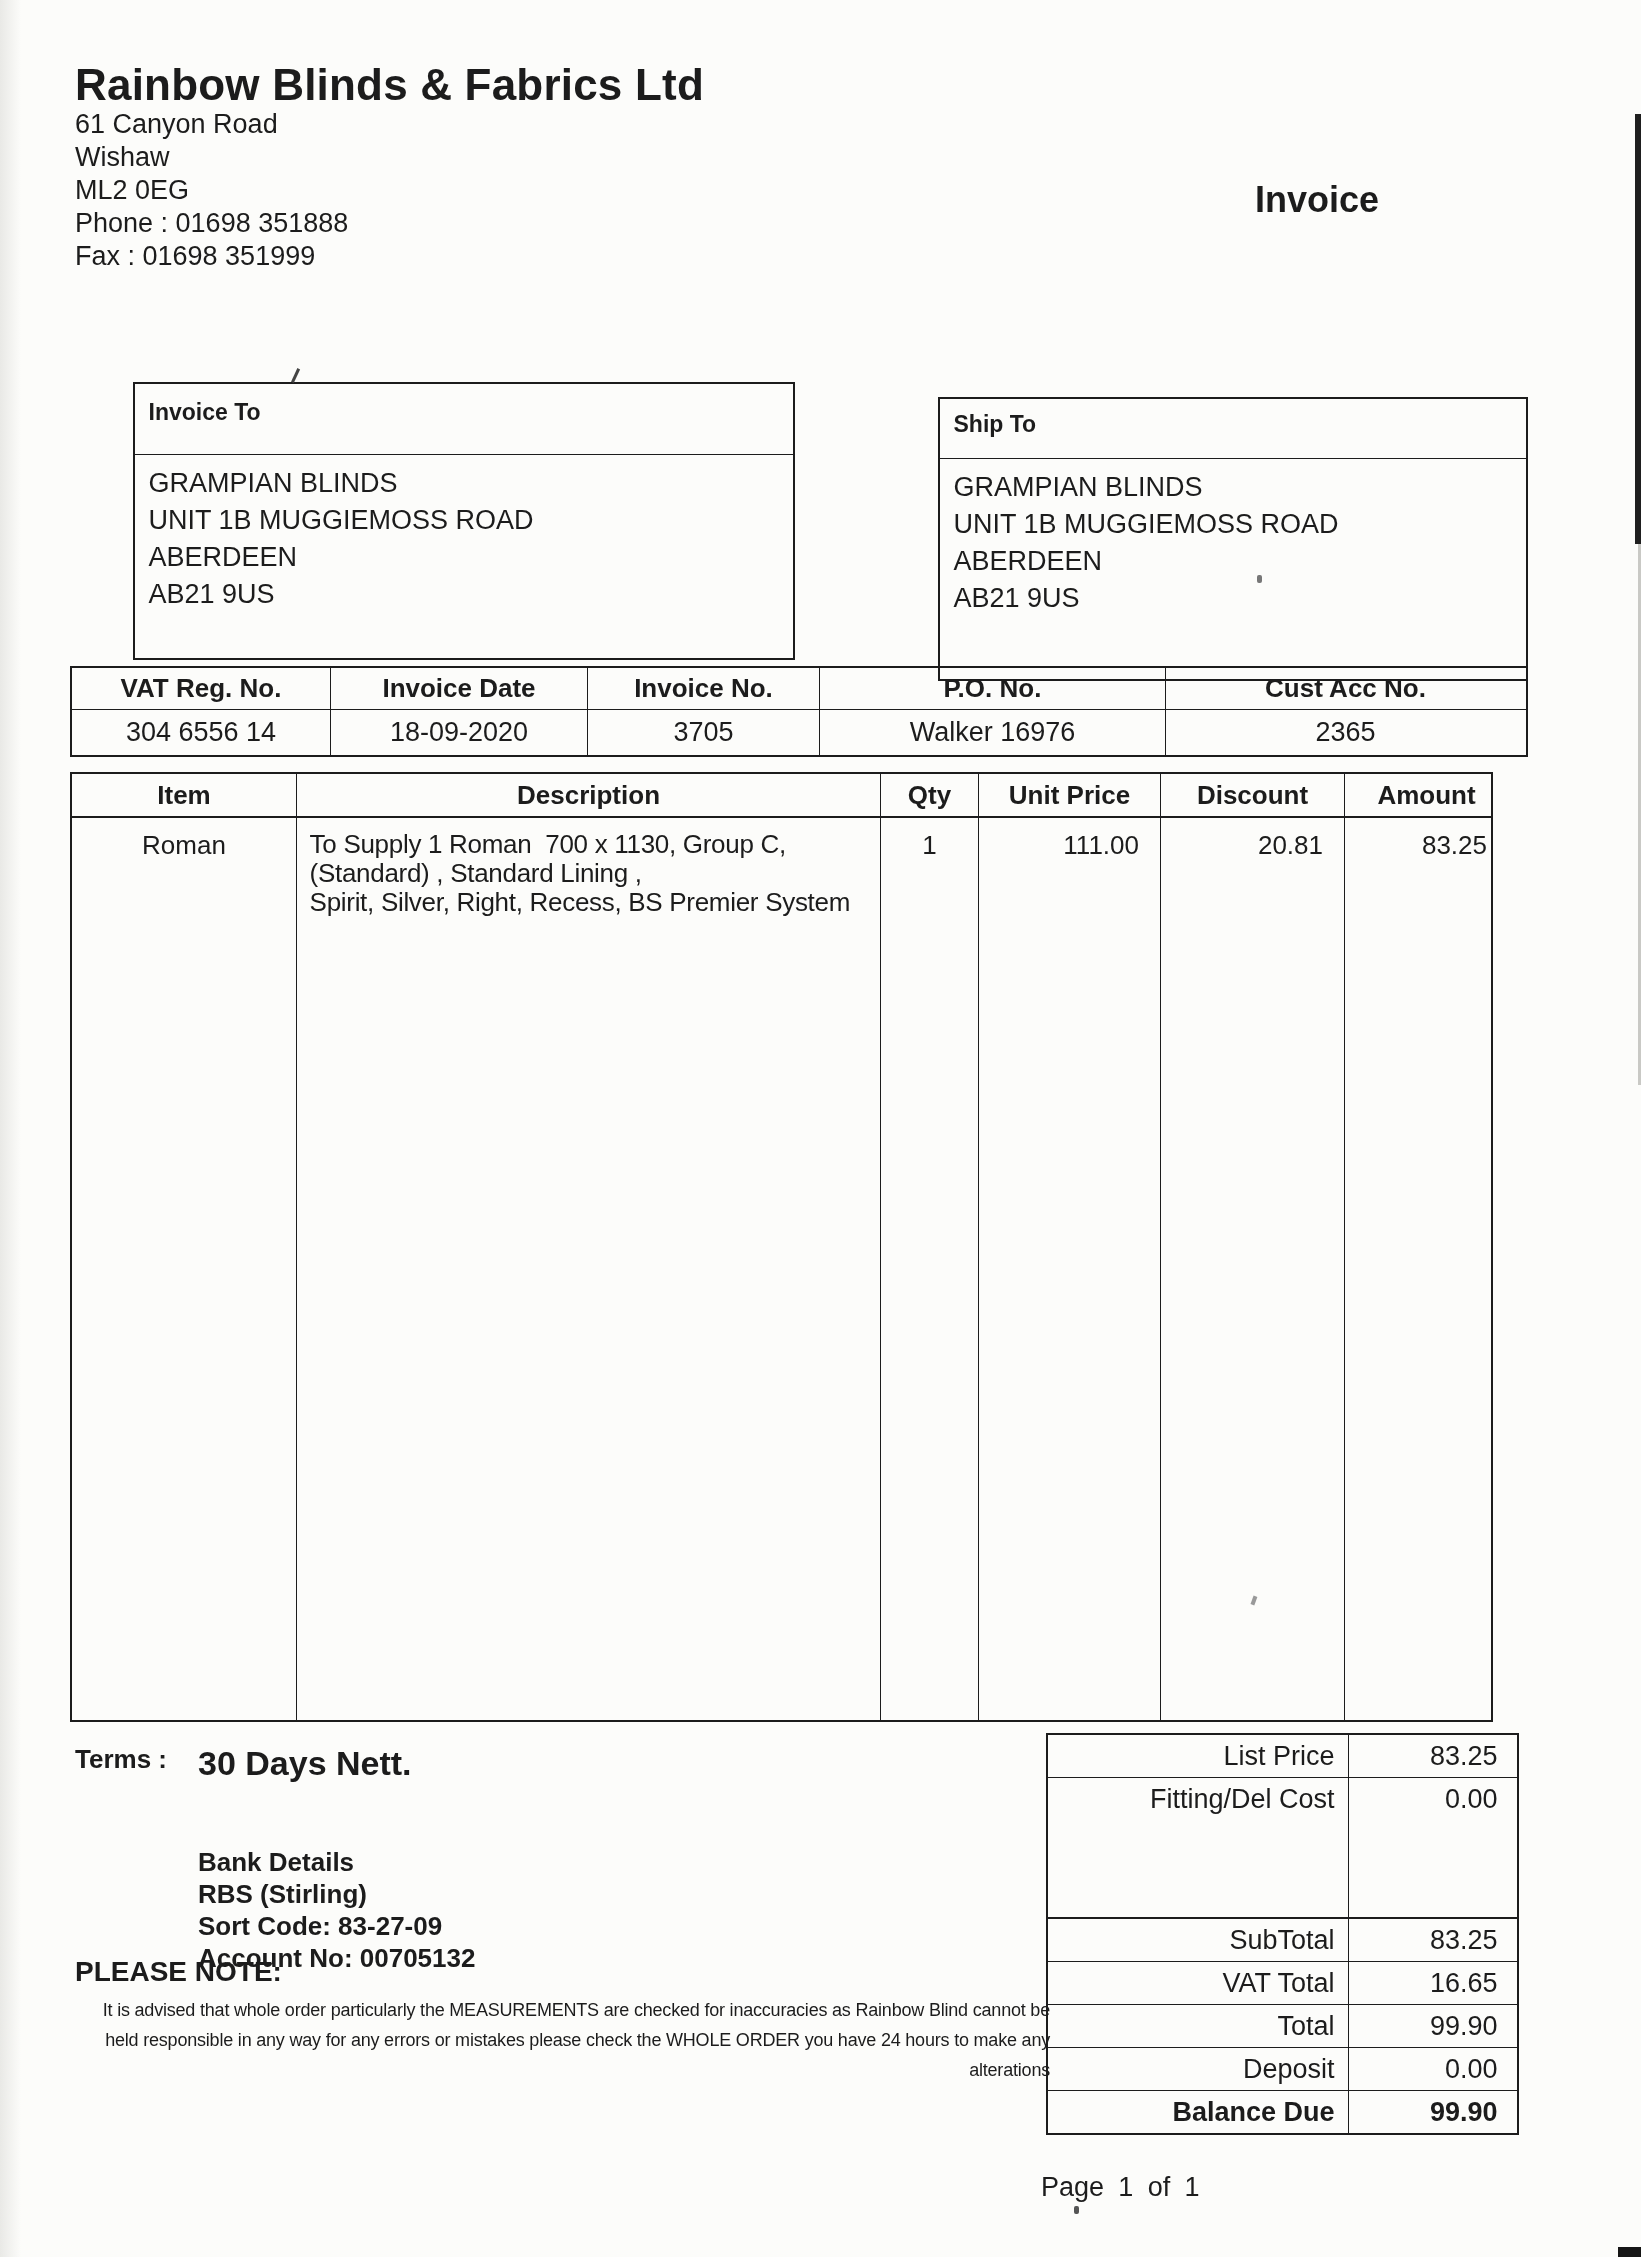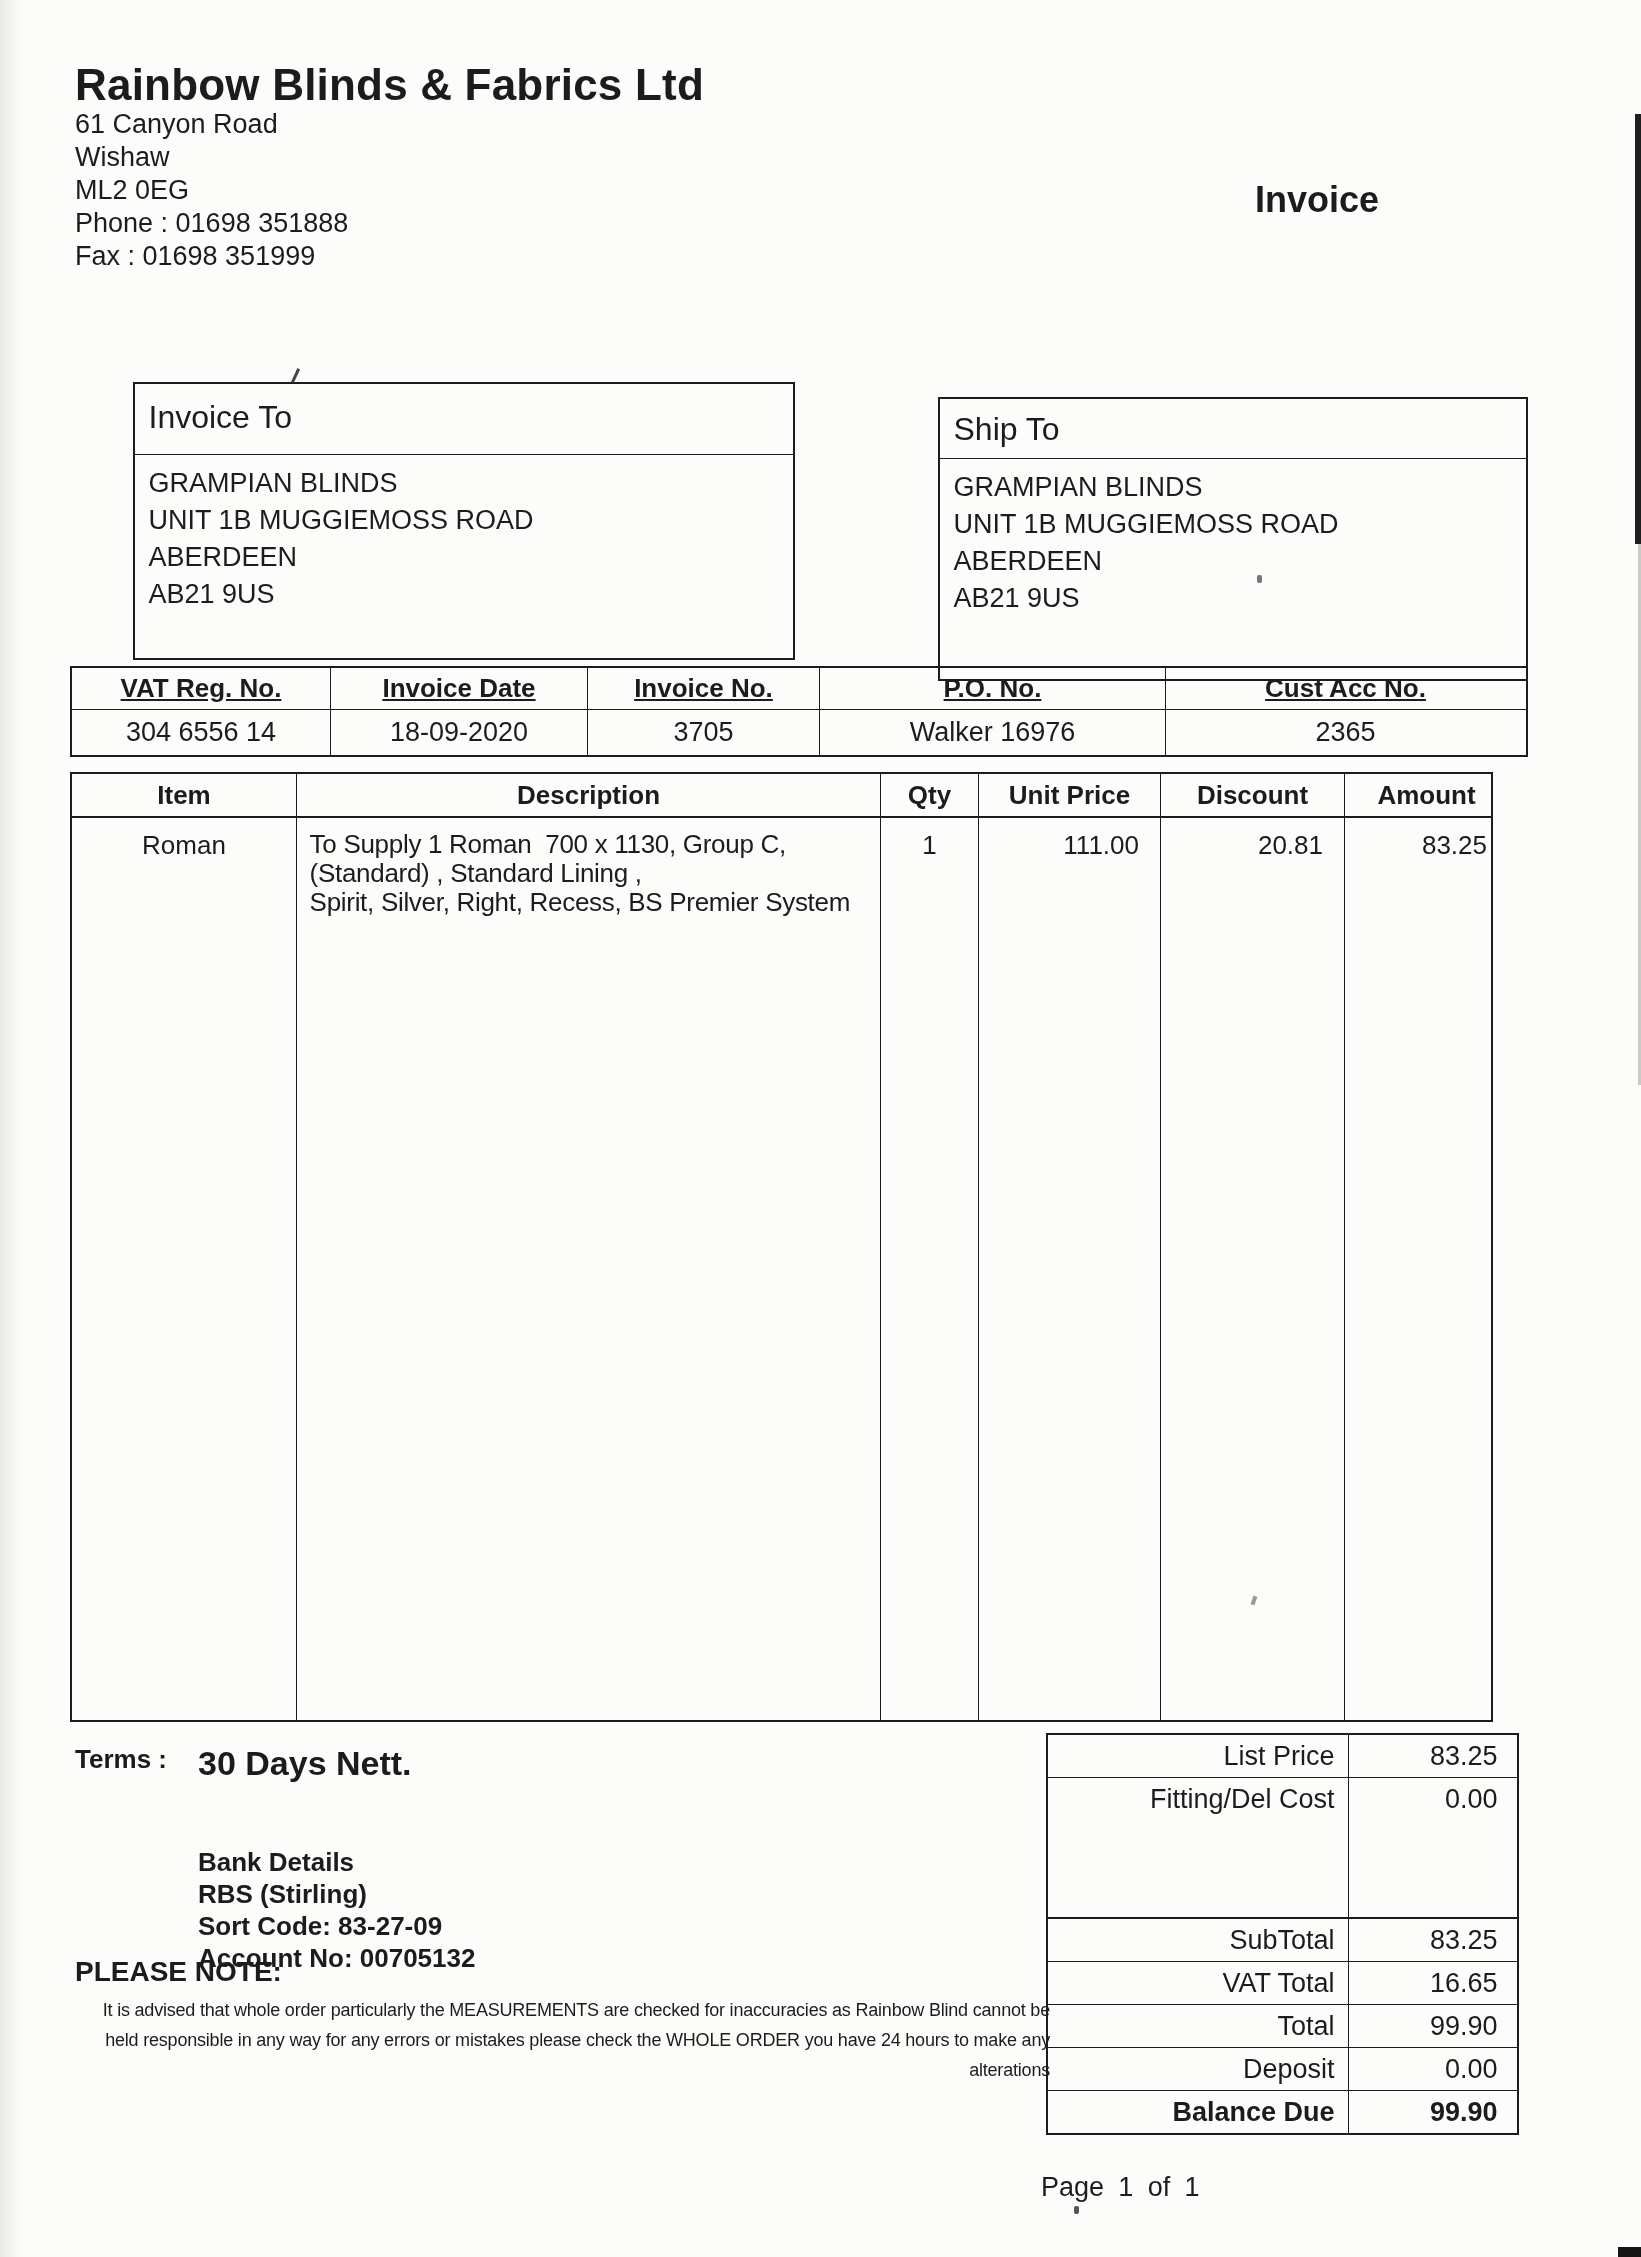--- a/index.html
+++ b/index.html
@@ -13,37 +13,37 @@
   }
   .abs { position:absolute; }
 
   
   .company-name { left:75px; top:60px; font-size:44px; font-weight:bold; letter-spacing:0.2px; }
   .company-address { left:75px; top:108px; font-size:27px; line-height:33px; }
   .doc-title { left:1255px; top:179px; font-size:36px; font-weight:bold; }
 
   
   .addr-box { border:2.9px solid #1c1c1c; }
-  .addr-box .hdr { border-bottom:1.9px solid #1c1c1c; font-size:32px; font-weight:normal; padding:15.4px 0 0 13.5px; box-sizing:border-box; }
+  .addr-box .hdr { border-bottom:1.9px solid #1c1c1c; font-size:23px; font-weight:bold; padding:15.4px 0 0 13.5px; box-sizing:border-box; }
   .addr-box .body { padding:9.7px 13.5px 0 13.5px; font-size:27px; line-height:37px; }
   .invoice-to { left:133px; top:382px; width:658px; height:274px; }
   .invoice-to .hdr { height:71px; }
   .ship-to { left:938px; top:385px; width:586px; height:280px;margin-top:12px; }
   .ship-to .hdr { height:60px; padding-top:11.6px; }
 
   
   .meta-table { left:70px; top:666px; width:1458px; height:91px; border:2.9px solid #1c1c1c; box-sizing:border-box;
                 display:flex; flex-direction:column; }
   .meta-row { display:grid; grid-template-columns:259px 257px 232px 346px 359px; }
   .meta-row.head { height:41px; border-bottom:1.9px solid #1c1c1c; }
   .meta-row.vals { flex:1; }
   .meta-cell { border-right:1.9px solid #1c1c1c; display:flex; align-items:center; justify-content:center;
                font-size:26px; overflow:hidden; }
   .meta-cell:last-child { border-right:none; }
-  .meta-row.head .meta-cell { font-weight:bold;text-decoration:underline; }
+  .meta-row.head .meta-cell { font-weight:bold; }
   .meta-row.vals .meta-cell { font-size:27px; }
 
   
   .items-table { left:70px; top:772px; width:1423px; height:950px; border:2.9px solid #1c1c1c; box-sizing:border-box;
                  display:flex; flex-direction:column; }
   .items-head { display:grid; grid-template-columns:225px 584px 98px 182px 184px 163px;
                 height:42px; border-bottom:2.9px solid #1c1c1c; }
   .items-head .cell { border-right:1.9px solid #1c1c1c; display:flex; align-items:center; justify-content:center;
                       font-size:26px; font-weight:bold; }
   .items-head .cell:last-child { border-right:none; }

